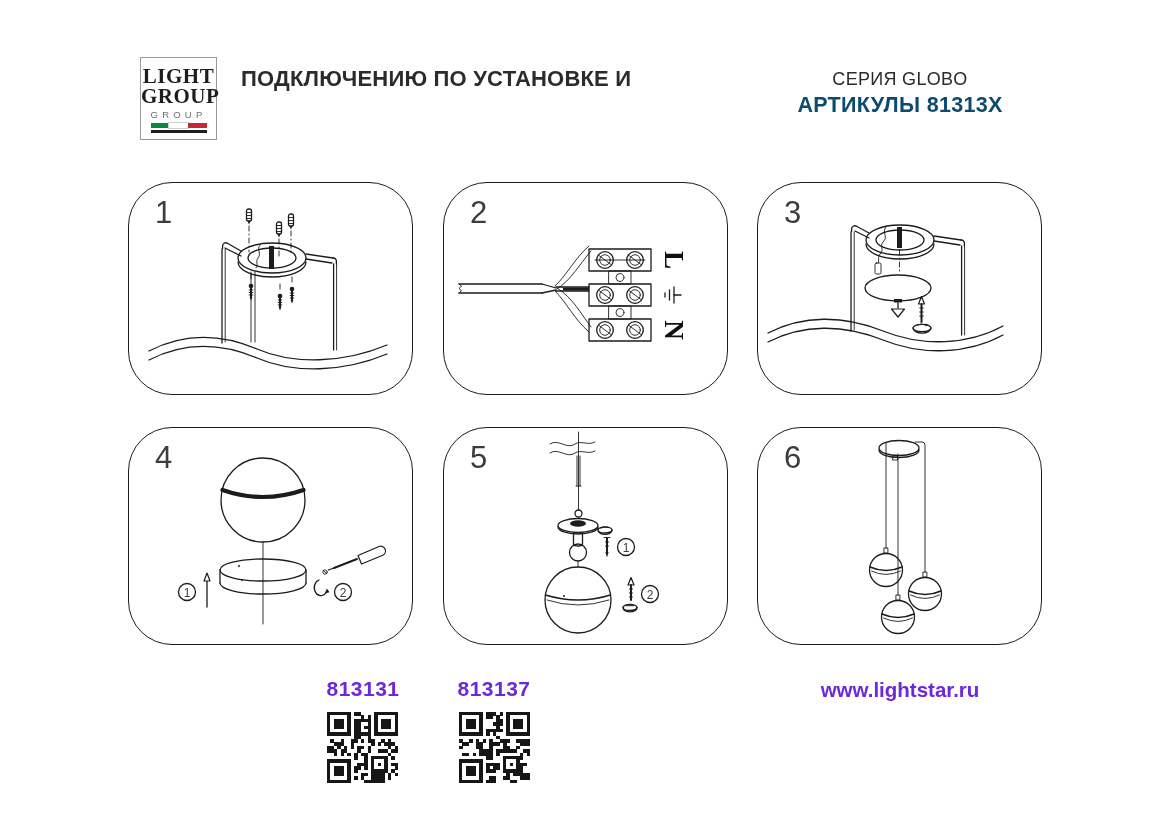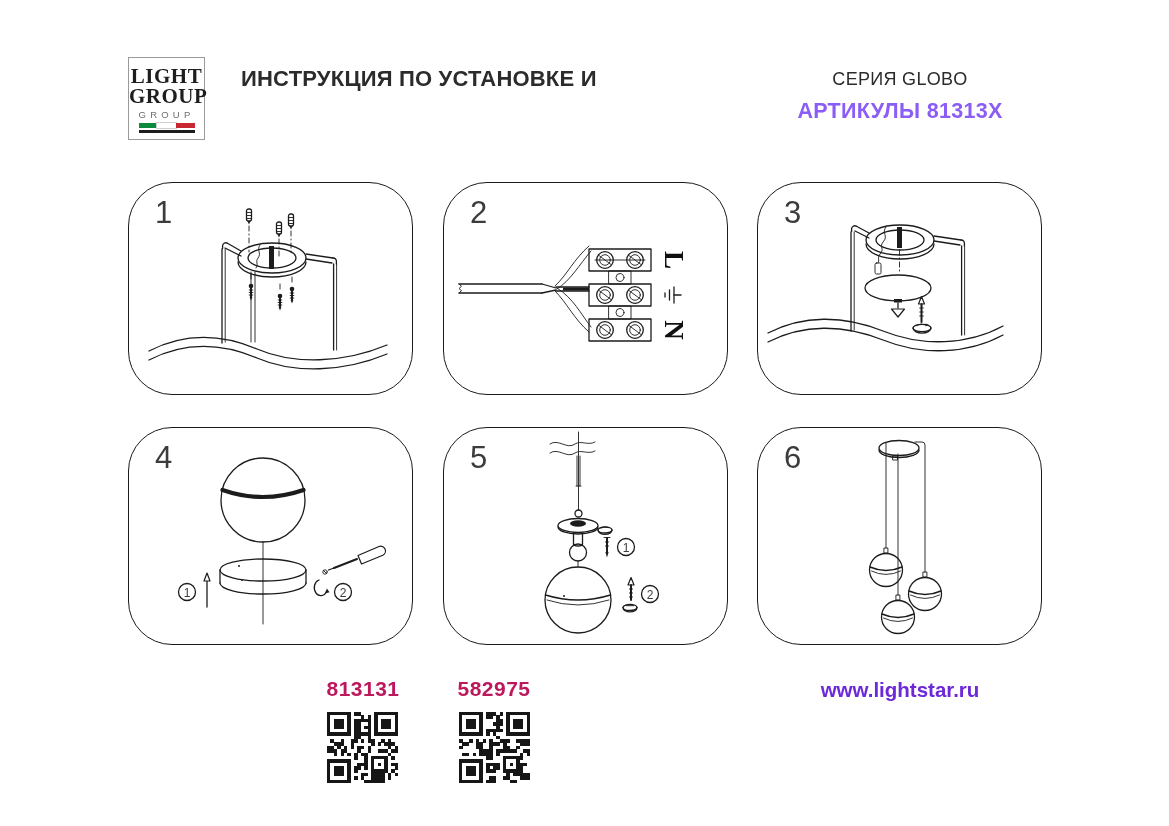--- a/index.html
+++ b/index.html
@@ -1,54 +1,54 @@
 <!DOCTYPE html>
 <html><head>
 <meta charset="utf-8">
 <style>
   html,body{margin:0;padding:0;background:#fff;}
   #page{position:relative;width:1169px;height:826px;background:#ffffff;overflow:hidden;
         font-family:"Liberation Sans",sans-serif;color:#2c2c2c;}
 
   
-  #logo-box{position:absolute;left:128px;top:57px;width:77px;height:83px;
+  #logo-box{position:absolute;left:140px;top:57px;width:77px;height:83px;
             border:1px solid #9a9a9a;background:#fff;text-align:center;box-sizing:border-box;}
   .logo-word{font-family:"Liberation Serif",serif;font-weight:700;font-size:21px;line-height:20px;
              color:#1e1e1e;letter-spacing:.5px;}
   #logo-line1{margin-top:8px;}
   .logo-group{font-size:9.5px;letter-spacing:4.2px;color:#6f6f6f;margin-top:3px;}
   #flag{width:56px;height:5px;margin:3px auto 0 auto;display:flex;}
   #flag div{flex:1;height:100%;}
   #flag-underline{width:56px;height:2.5px;margin:2px auto 0 auto;background:#1d1d1d;}
 
   #title{position:absolute;left:241px;top:64px;font-weight:700;font-size:22px;line-height:30px;
          color:#2b2b2b;letter-spacing:.2px;}
   #series-block{position:absolute;left:740px;top:69px;width:320px;text-align:center;}
   #series{font-weight:400;font-size:18px;color:#2b2b2b;letter-spacing:.3px;}
-  #articles{font-weight:700;font-size:21.5px;color:#8b5cf6;margin-top:9px;letter-spacing:.3px;}
+  #articles{font-weight:700;font-size:21.5px;color:#0c4a6e;margin-top:3px;letter-spacing:.3px;}
 
   
   .panel{position:absolute;width:285px;border:1.6px solid #1b1b1b;border-radius:44px;
          background:#fff;box-sizing:border-box;}
   .panel .num{position:absolute;left:26px;top:12px;font-size:31px;color:#3c3c3c;}
   .panel svg{position:absolute;left:0;top:0;}
 
   svg .st{fill:none;stroke:#1c1c1c;stroke-width:1.3;stroke-linecap:round;stroke-linejoin:round;}
   svg .thin{stroke-width:.9;}
   svg .thick{stroke-width:2;}
   svg .band{stroke-width:4.2;}
   svg .fl{fill:#1c1c1c;stroke:none;}
   svg .wh{fill:#ffffff;stroke:#1c1c1c;stroke-width:1.2;stroke-linejoin:round;}
   svg .dd{stroke-dasharray:5 3 1 3;stroke-width:.9;}
   svg text.callout{font-family:"Liberation Sans",sans-serif;font-size:12px;fill:#3c3c3c;text-anchor:middle;}
   svg text.term{font-family:"Liberation Serif",serif;font-weight:700;font-size:27px;fill:#101010;text-anchor:middle;}
 
   
   .art-num{position:absolute;top:677px;width:120px;text-align:center;font-weight:700;
-           font-size:21px;color:#be185d;letter-spacing:.5px;}
+           font-size:21px;color:#6d28d9;letter-spacing:.5px;}
   #art-left{left:303px;}  #art-right{left:434px;}
   .qr{position:absolute;top:712px;width:71px;height:71px;}
   #qr-left{left:327px;} #qr-right{left:459px;}
   #website{position:absolute;left:740px;top:678px;width:320px;text-align:center;
            font-weight:700;font-size:20.5px;color:#6d28d9;}
 </style>
 </head>
 <body>
 
 <div id="page">
@@ -59,21 +59,21 @@
     <div class="logo-group">GROUP</div>
     <div id="flag">
       <div style="background:#0b8a3d"></div>
         <div style="background:#ffffff;outline:.5px solid #cfcfcf;"></div>
         <div style="background:#c82631"></div>
     </div>
     <div id="flag-underline"></div>
   </div>
 
   <div id="title">
-    <div>ИНСТРУКЦИЯ ПО УСТАНОВКЕ И</div>
+    <div>ПОДКЛЮЧЕНИЮ ПО УСТАНОВКЕ И</div>
   </div>
 
   <div id="series-block">
     <div id="series">СЕРИЯ GLOBO</div>
     <div id="articles">АРТИКУЛЫ 81313X</div>
   </div>
 
   <div class="panel" style="left:128px;top:182px;height:213px;">
     <span class="num">1</span>
     <svg width="285" height="213" viewBox="0 0 285 213">
@@ -361,21 +361,21 @@
 
       <path class="st thin" d="M157,14 h7 a3,3 0 0 1 3,3 V144"></path>
       <rect class="st thin" x="165.3" y="144" width="3.6" height="5"></rect>
       <circle class="st" cx="167" cy="166" r="16.5"></circle>
       <path class="st" style="stroke-width:1.5" d="M151,163 Q167,170 183,163"></path>
       <path class="st thin" d="M152.5,167 Q167,174 181.5,167"></path>
     </svg>
   </div>
 
   <div id="art-left" class="art-num">813131</div>
-  <div id="art-right" class="art-num">582975</div>
+  <div id="art-right" class="art-num">813137</div>
   <div id="qr-left" class="qr"><svg width="71" height="71" viewBox="0 0 71 71" fill="#161616" shape-rendering="crispEdges">
         <rect x="27.047619047619047" y="0" width="3.580952380952381" height="3.580952380952381"></rect>
         <rect x="30.428571428571427" y="0" width="3.580952380952381" height="3.580952380952381"></rect>
         <rect x="33.80952380952381" y="3.380952380952381" width="3.580952380952381" height="3.580952380952381"></rect>
         <rect x="40.57142857142857" y="3.380952380952381" width="3.580952380952381" height="3.580952380952381"></rect>
         <rect x="27.047619047619047" y="6.761904761904762" width="3.580952380952381" height="3.580952380952381"></rect>
         <rect x="30.428571428571427" y="6.761904761904762" width="3.580952380952381" height="3.580952380952381"></rect>
         <rect x="33.80952380952381" y="6.761904761904762" width="3.580952380952381" height="3.580952380952381"></rect>
         <rect x="37.19047619047619" y="6.761904761904762" width="3.580952380952381" height="3.580952380952381"></rect>
         <rect x="40.57142857142857" y="6.761904761904762" width="3.580952380952381" height="3.580952380952381"></rect>

